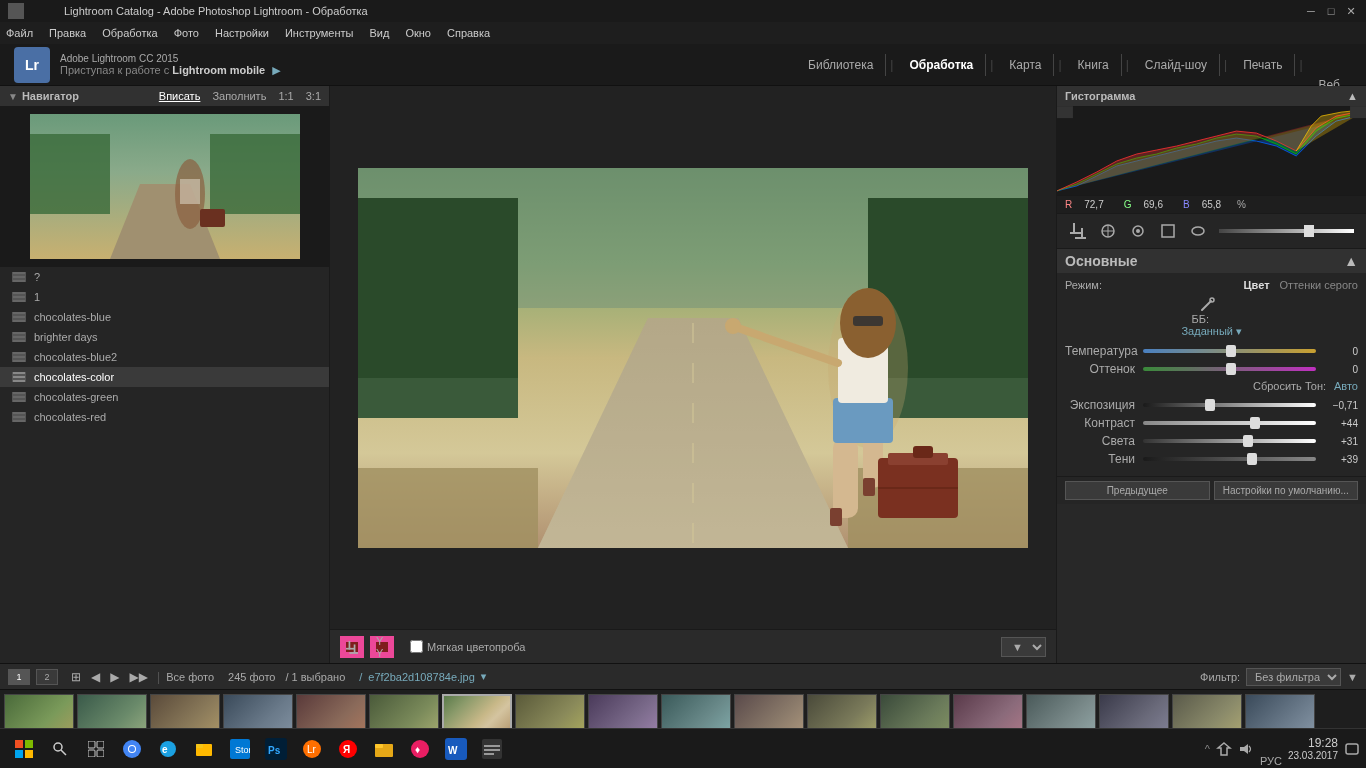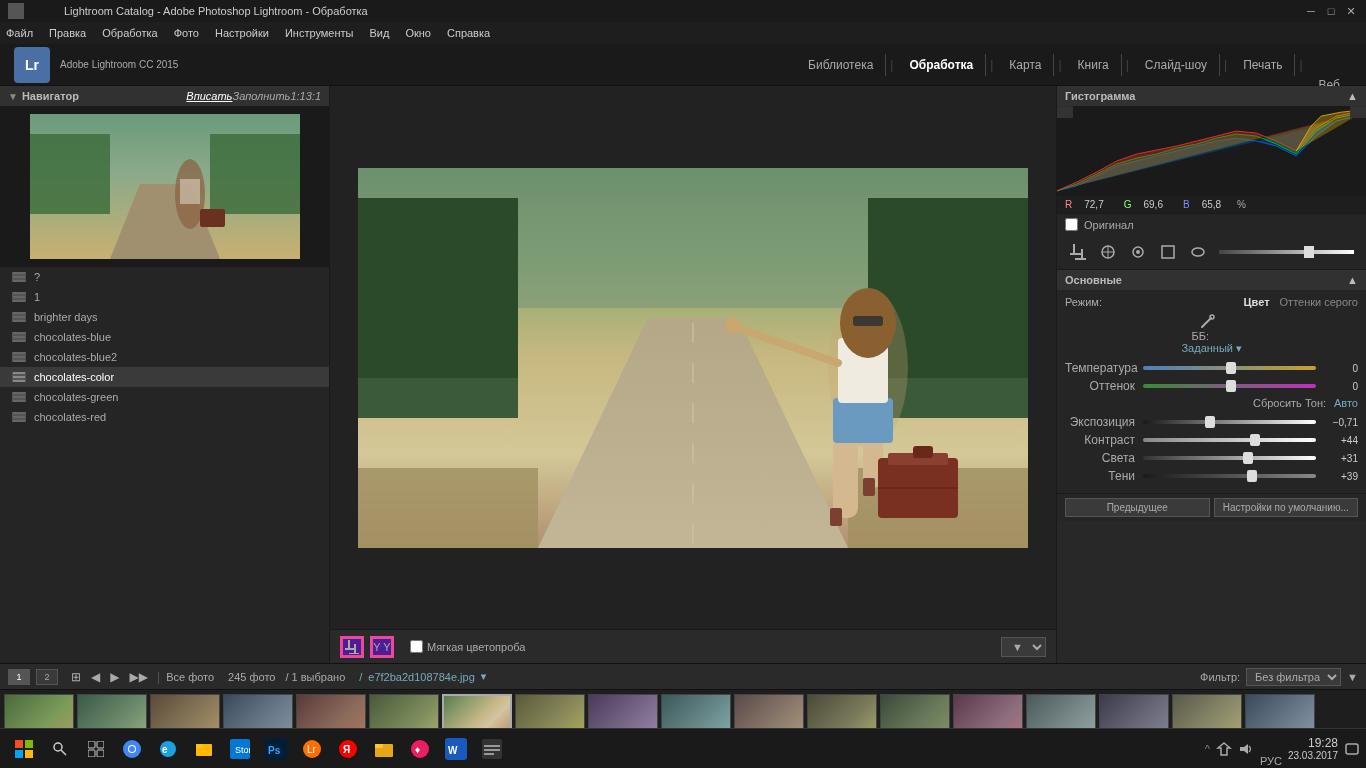--- a/index.html
+++ b/index.html
@@ -103,21 +103,21 @@
     }
     #navigator-header {
       display: flex;
       align-items: center;
       padding: 4px 8px;
       background: #313131;
       cursor: pointer;
       justify-content: space-between;
     }
     #navigator-header .nav-label { color: #bbb; font-size: 11px; font-weight: bold; }
-    #navigator-zoom { display: flex; gap: 0; font-size: 11px; color: #aaa; font-style: italic; }
+    #navigator-zoom { display: flex; gap: 12px; font-size: 11px; color: #aaa; }
     #navigator-zoom span { cursor: pointer; }
     #navigator-preview {
       background: #1a1a1a;
       height: 160px;
       display: flex;
       align-items: center;
       justify-content: center;
       position: relative;
       overflow: hidden;
     }
@@ -199,22 +199,22 @@
       height: 34px;
       display: flex;
       align-items: center;
       padding: 0 10px;
       gap: 6px;
       border-top: 1px solid #1a1a1a;
     }
     .toolbar-icon-btn {
       width: 24px;
       height: 22px;
-      background: #4c1d95;
-      border: 3px solid #ec4899;
+      background: #7f1d1d;
+      border: 6px solid #ec4899;
       color: #aaa;
       display: flex;
       align-items: center;
       justify-content: center;
       cursor: pointer;
       font-size: 10px;
     }
     #softproof-check { display: flex; align-items: center; gap: 4px; color: #aaa; font-size: 11px; margin-left: 10px; }
     #softproof-check input[type=checkbox] { cursor: pointer; }
     #toolbar-spacer { flex: 1; }
@@ -322,21 +322,21 @@
       border-bottom: 1px solid #1a1a1a;
     }
     #basic-header {
       display: flex;
       align-items: center;
       justify-content: space-between;
       padding: 4px 8px;
       background: #313131;
       cursor: pointer;
     }
-    #basic-header span { color: #bbb; font-size: 11px; font-weight: bold; }
+    #basic-header span { color: #bbb; font-size: 14px; font-weight: bold; }
     .panel-body { padding: 6px 8px; background: #252525; }
 
     
     .mode-row {
       display: flex;
       align-items: center;
       margin-bottom: 6px;
       font-size: 11px;
     }
     .mode-row .mode-label { color: #aaa; width: 55px; flex-shrink: 0; }
@@ -560,20 +560,24 @@
   <span>Окно</span>
   <span>Справка</span>
 </div>
 
 <div id="app-body">
 
   <div id="top-nav">
     <div id="lr-logo">Lr</div>
     <div id="lr-info">
       <div class="lr-title">Adobe Lightroom CC 2015</div>
+      <div class="lr-subtitle">
+        <span>Приступая к работе с</span> <b>Lightroom mobile</b>
+        <span class="play-btn">▶</span>
+      </div>
     </div>
     <div id="top-nav-items">
       <div class="nav-item">Библиотека</div>
       <span style="color:#444">|</span>
       <div class="nav-item active">Обработка</div>
       <span style="color:#444">|</span>
       <div class="nav-item">Карта</div>
       <span style="color:#444">|</span>
       <div class="nav-item">Книга</div>
       <span style="color:#444">|</span>
@@ -652,31 +656,31 @@
           <span>1</span>
         </div>
         <div class="preset-item">
           <div class="preset-icon">
             <svg viewBox="0 0 12 10">
                 <rect x="0" y="0" width="12" height="2" fill="#666"></rect>
                 <rect x="0" y="4" width="12" height="2" fill="#666"></rect>
                 <rect x="0" y="8" width="12" height="2" fill="#666"></rect>
               </svg>
           </div>
-          <span>brighter days</span>
+          <span>chocolates-blue</span>
         </div>
         <div class="preset-item">
           <div class="preset-icon">
             <svg viewBox="0 0 12 10">
                 <rect x="0" y="0" width="12" height="2" fill="#666"></rect>
                 <rect x="0" y="4" width="12" height="2" fill="#666"></rect>
                 <rect x="0" y="8" width="12" height="2" fill="#666"></rect>
               </svg>
           </div>
-          <span>chocolates-blue</span>
+          <span>brighter days</span>
         </div>
         <div class="preset-item">
           <div class="preset-icon">
             <svg viewBox="0 0 12 10">
                 <rect x="0" y="0" width="12" height="2" fill="#666"></rect>
                 <rect x="0" y="4" width="12" height="2" fill="#666"></rect>
                 <rect x="0" y="8" width="12" height="2" fill="#666"></rect>
               </svg>
           </div>
           <span>chocolates-blue2</span>
@@ -844,24 +848,20 @@
           <span style="color:#f88;">R</span>
           <span style="color:#ccc; margin-right:8px;">72,7</span>
           <span style="color:#8f8;">G</span>
           <span style="color:#ccc; margin-right:8px;">69,6</span>
           <span style="color:#88f;">B</span>
           <span style="color:#ccc; margin-right:4px;">65,8</span>
           <span style="color:#aaa;">%</span>
         </div>
       </div>
 
-      <div id="original-toggle">
-        <input type="checkbox" id="orig-toggle" style="">
-        <label for="orig-toggle">Оригинал</label>
-      </div>
 
       <div id="tool-icons-row">
         <div class="tool-icon" title="Crop">
           <svg width="16" height="16" viewBox="0 0 16 16">
               <rect x="3" y="0" width="2" height="11" fill="#aaa"></rect>
               <rect x="0" y="9" width="11" height="2" fill="#aaa"></rect>
               <rect x="11" y="5" width="2" height="11" fill="#aaa"></rect>
               <rect x="5" y="14" width="11" height="2" fill="#aaa"></rect>
             </svg>
         </div>

